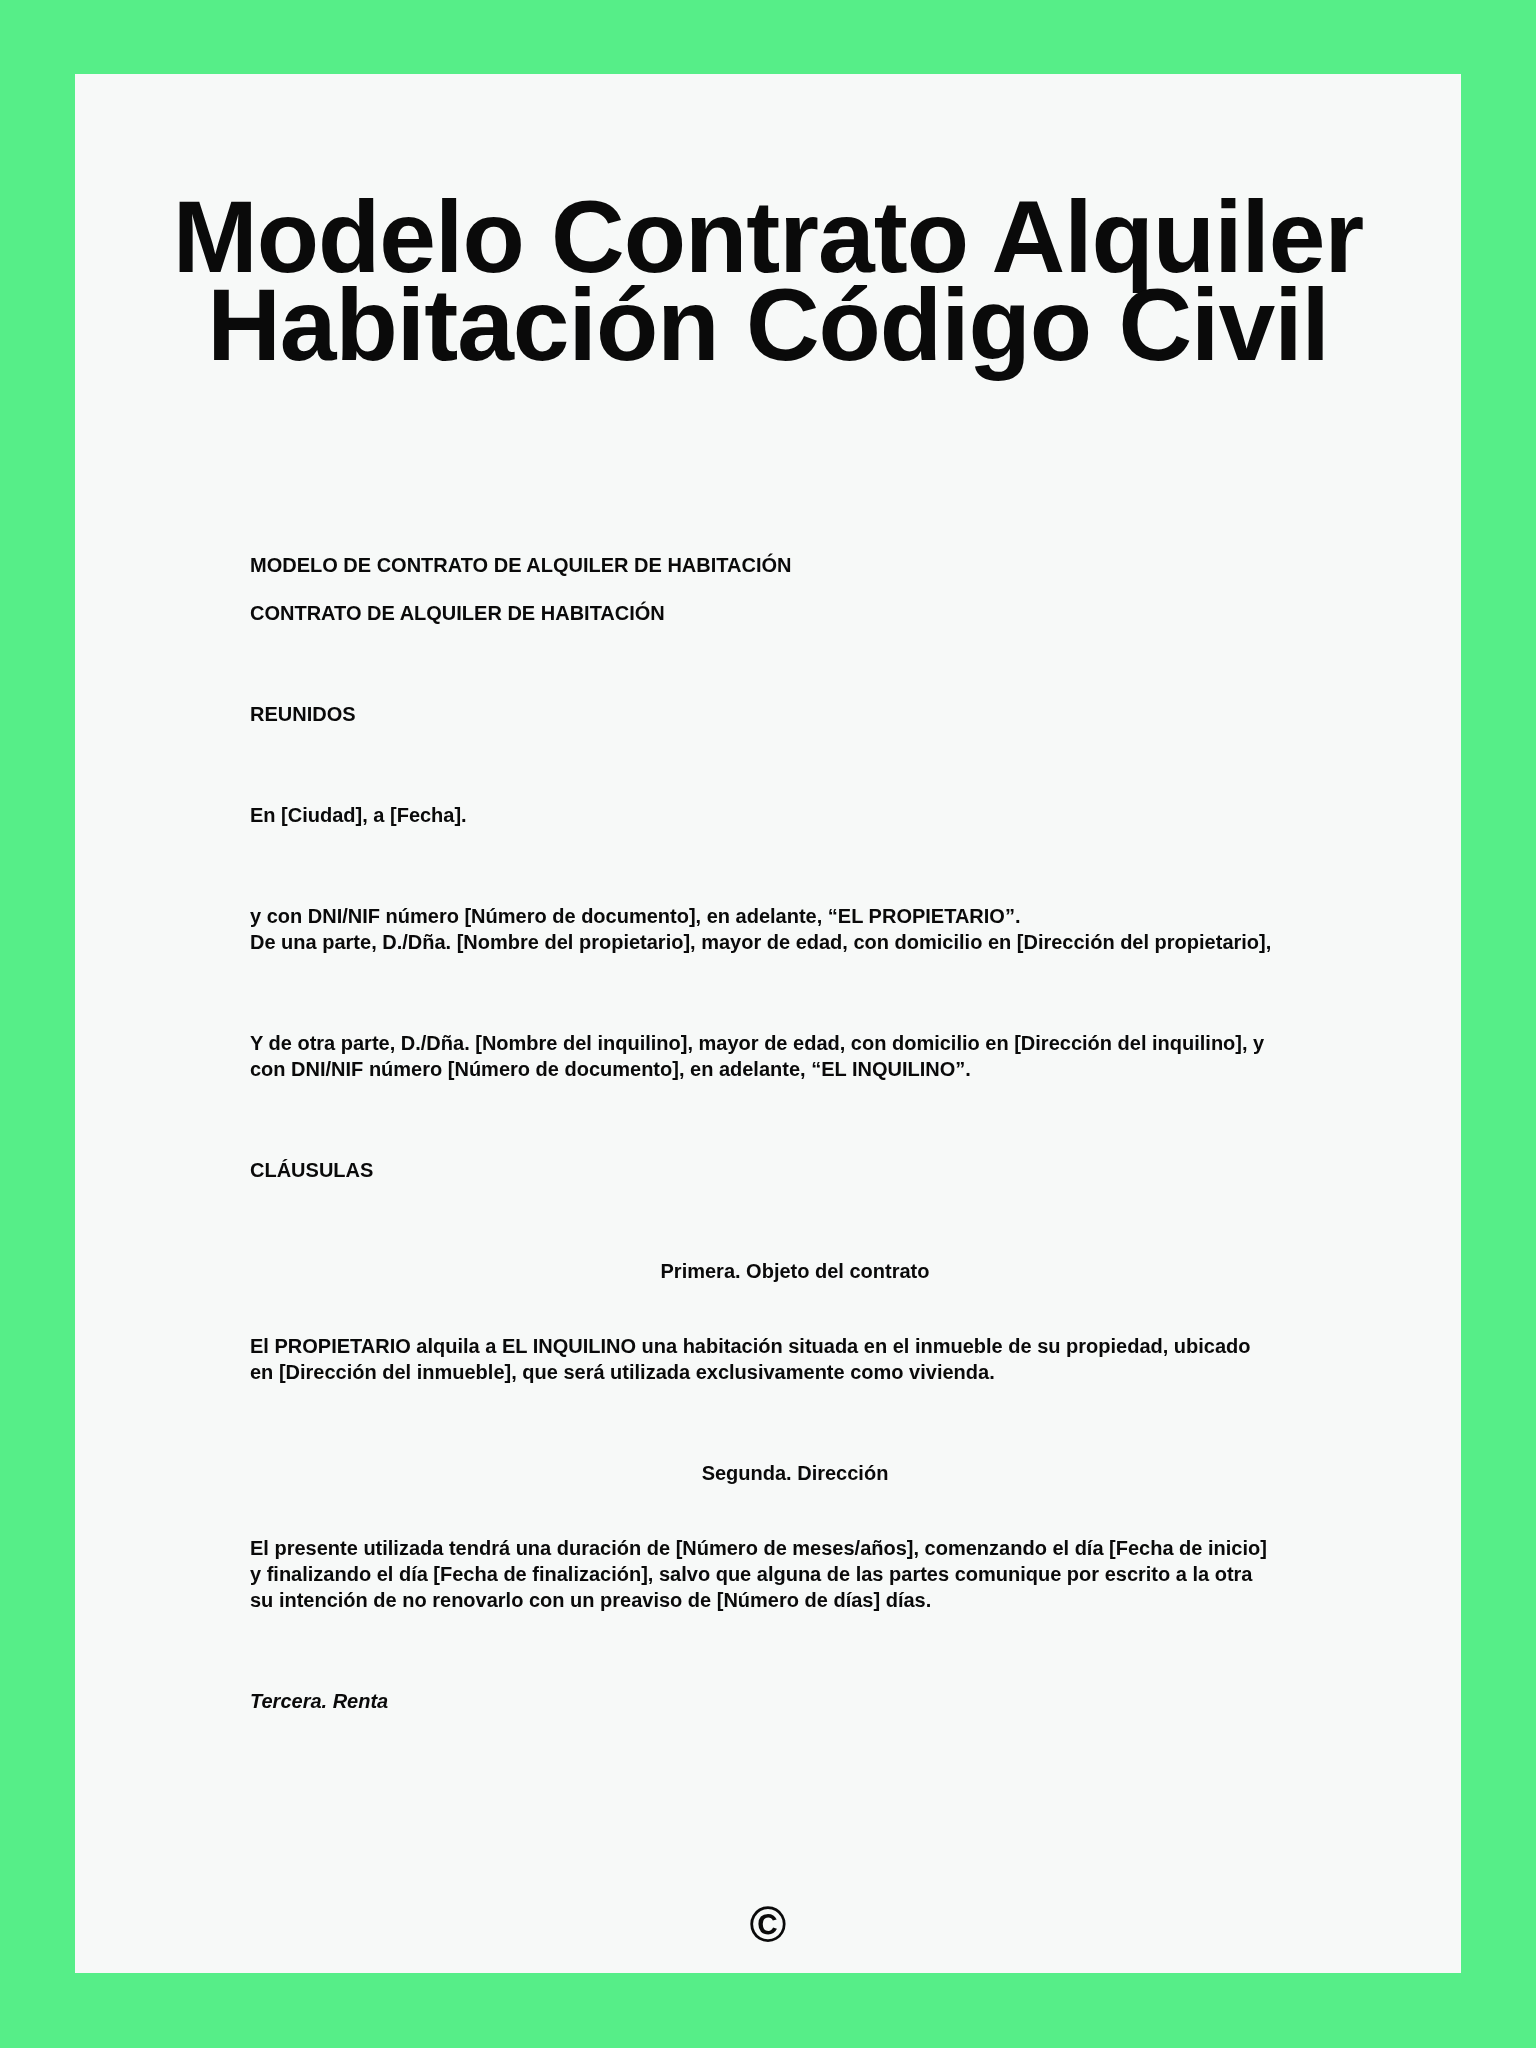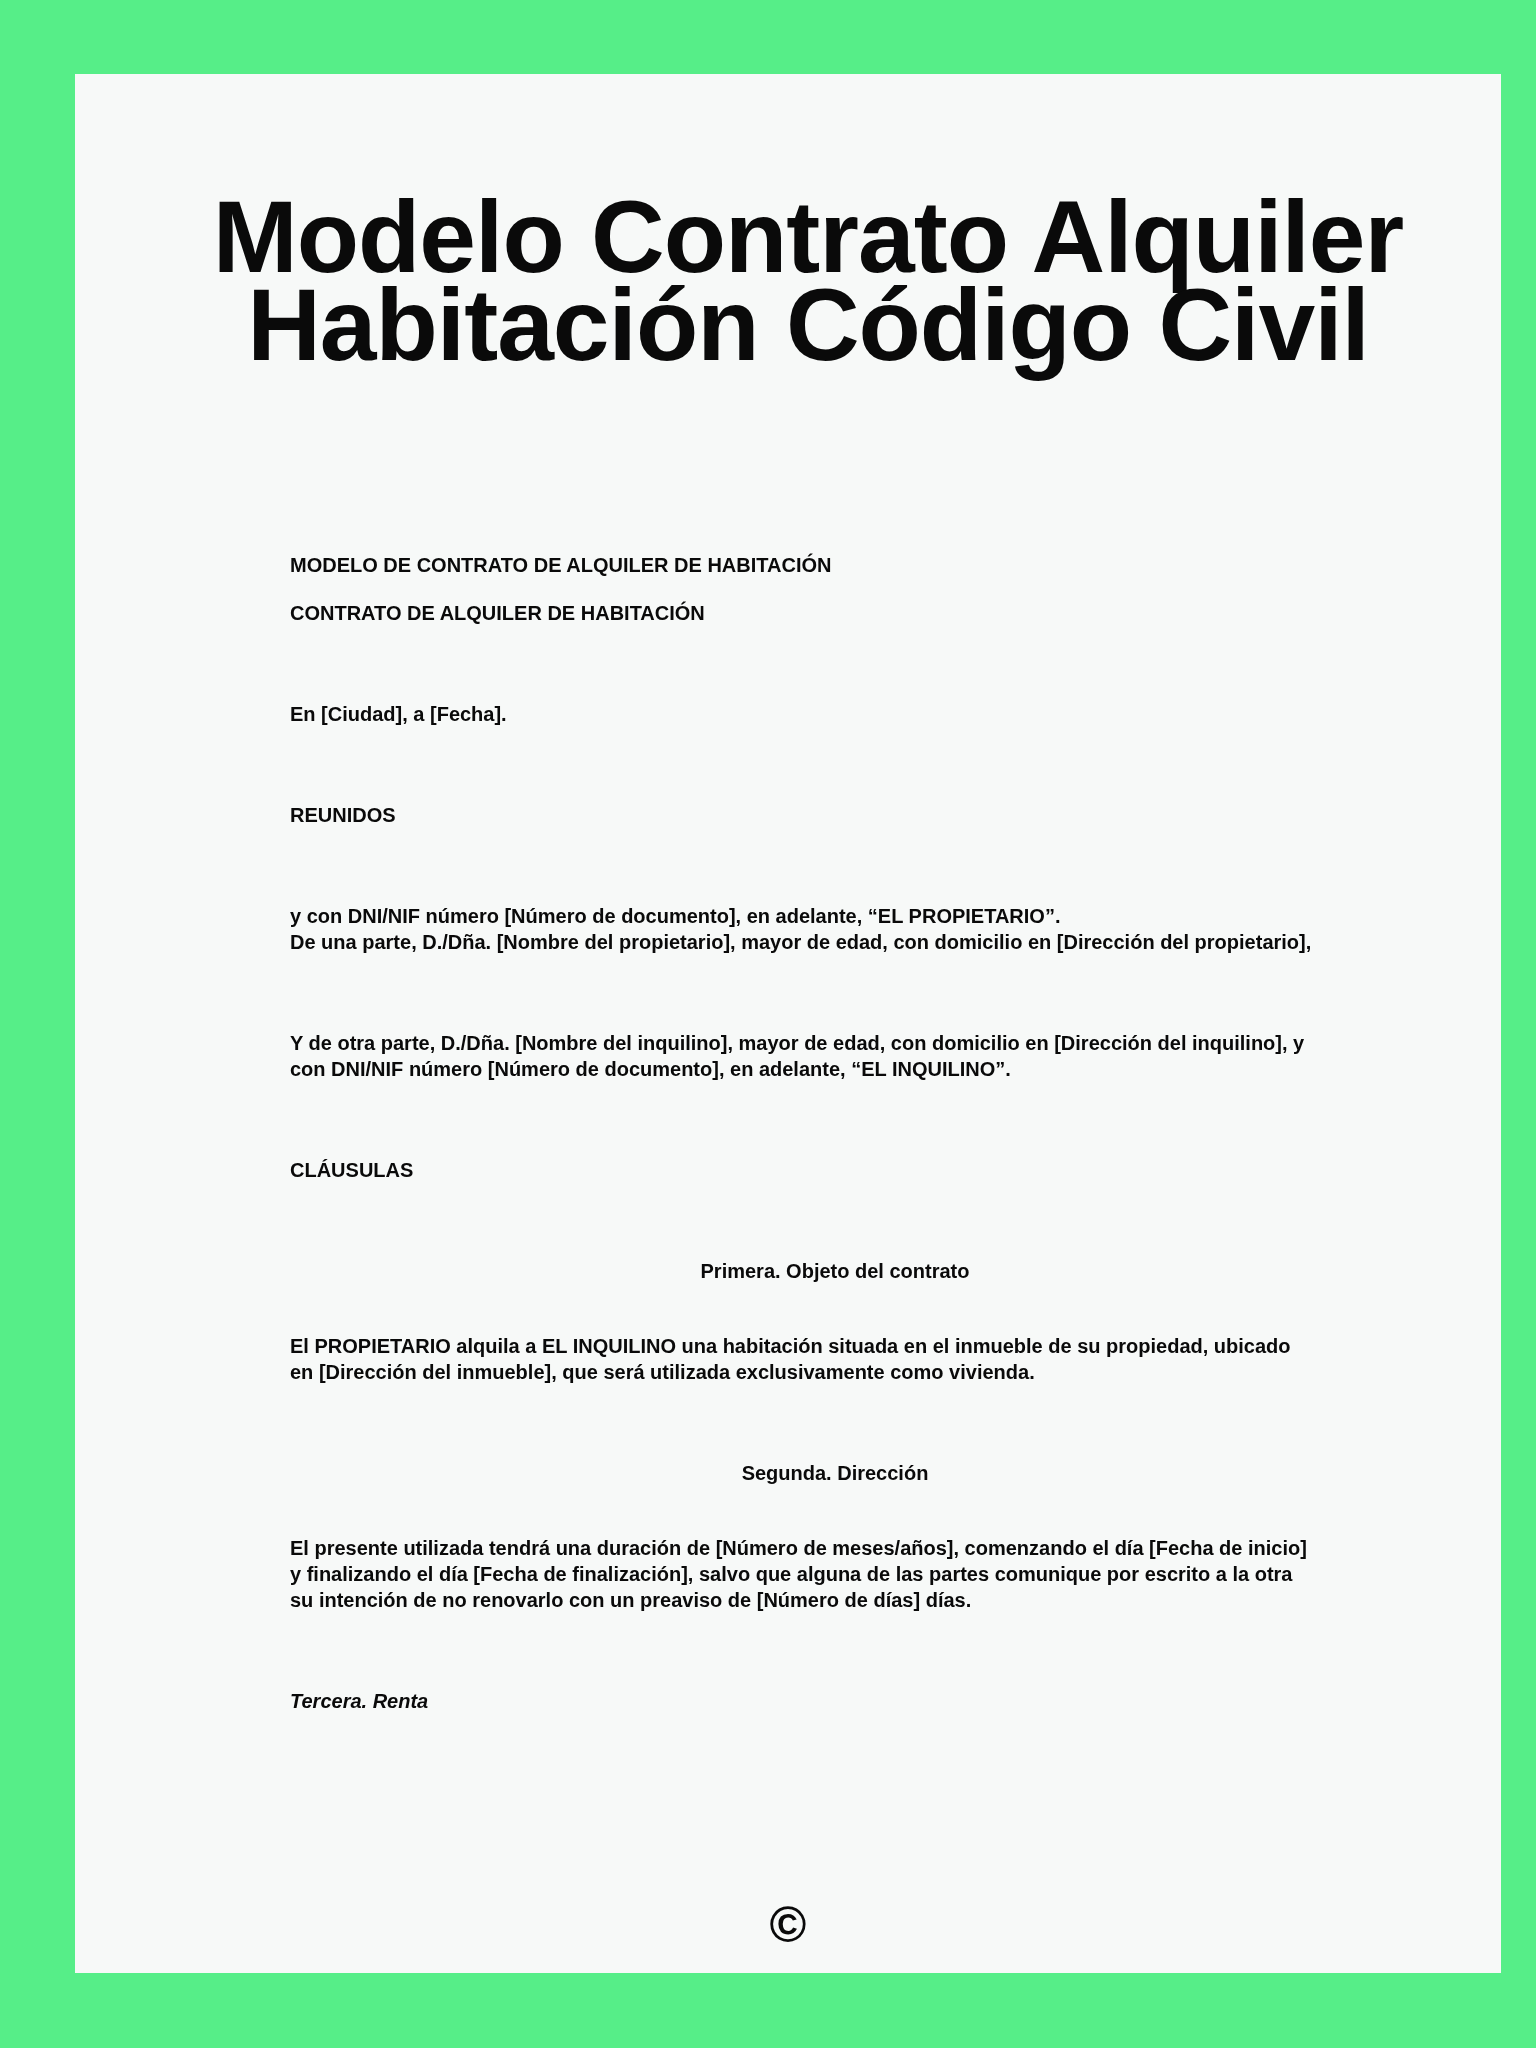--- a/index.html
+++ b/index.html
@@ -8,21 +8,20 @@
     position: relative;
     background: var(--bg-green, #56EE88);
     font-family: "Liberation Sans", sans-serif;
     overflow: hidden;
   }
   .page {
     position: absolute;
     left: 75px; top: 74px;
     width: 1386px; height: 1899px;
     background: var(--page-white, #F7F9F8);
-    padding-left: 40px;
   }
   .doc-title {
     margin: 119px 0 0 0;
     text-align: center;
     font-size: 102px;
     line-height: 88px;
     font-weight: 700;
     letter-spacing: -1px;
     color: var(--text-black, #0A0A0A);
   }
@@ -65,25 +64,25 @@
 
     <p class="para gap-s">
       <span class="line">MODELO DE CONTRATO DE ALQUILER DE HABITACIÓN</span>
     </p>
 
     <p class="para">
       <span class="line">CONTRATO DE ALQUILER DE HABITACIÓN</span>
     </p>
 
     <p class="para">
-      <span class="line">En [Ciudad], a [Fecha].</span>
+      <span class="line">REUNIDOS</span>
     </p>
 
     <p class="para">
-      <span class="line">REUNIDOS</span>
+      <span class="line">En [Ciudad], a [Fecha].</span>
     </p>
 
     <p class="para">
       <span class="line">y con DNI/NIF número [Número de documento], en adelante, “EL PROPIETARIO”.</span>
       <span class="line">De una parte, D./Dña. [Nombre del propietario], mayor de edad, con domicilio en [Dirección del propietario],</span>
     </p>
 
     <p class="para">
       <span class="line">Y de otra parte, D./Dña. [Nombre del inquilino], mayor de edad, con domicilio en [Dirección del inquilino], y</span>
       <span class="line">con DNI/NIF número [Número de documento], en adelante, “EL INQUILINO”.</span>

